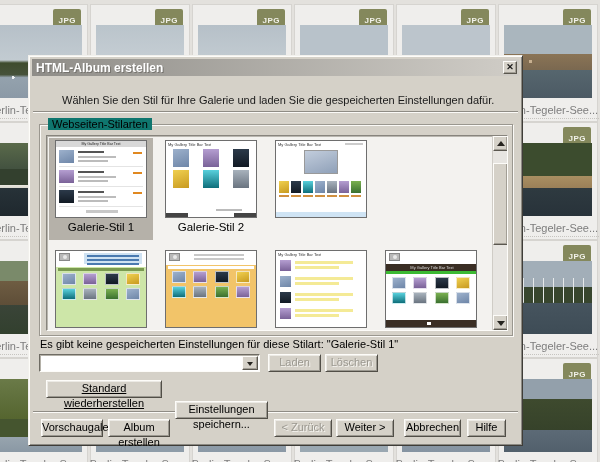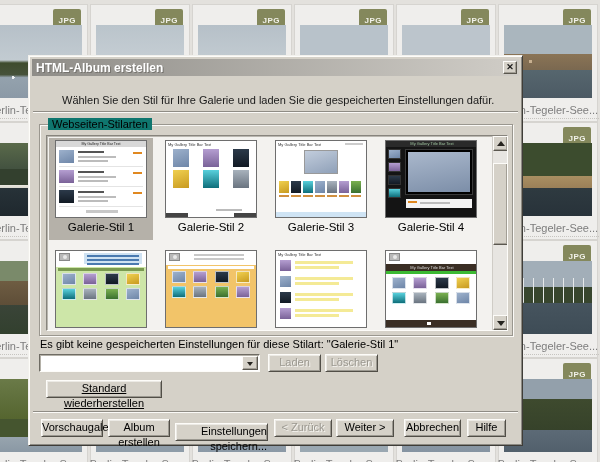--- a/index.html
+++ b/index.html
@@ -184,21 +184,21 @@
   .btn { position:absolute; height:18px; background:#d5d1c8; border:1px solid;
          border-color:#fdfcf9 #514e47 #514e47 #fdfcf9; box-shadow:inset 1px 1px 0 #eceae5, inset -1px -1px 0 #9b9890;
          font-family:"Liberation Sans",sans-serif; font-size:11px; color:#000; text-align:center;
          line-height:15px; cursor:default; }
   .btn.disabled { color:#9b9890; text-shadow:1px 1px 0 #f5f4f0; }
   #btn-load   { left:239px; top:298px; width:53px; }
   #btn-delete { left:296px; top:298px; width:53px; }
   #btn-restore{ left:17px;  top:324px; width:116px;text-decoration:underline; }
   #btn-previewgal { left:12px;  top:363px; width:62px; }
   #btn-create     { left:79px;  top:363px; width:62px; }
-  #btn-saveset    { left:146px; top:367px; width:93px;text-align:right; }
+  #btn-saveset    { left:146px; top:345px; width:93px; }
   #btn-back       { left:245px; top:363px; width:58px; }
   #btn-next       { left:307px; top:363px; width:58px; }
   #btn-cancel     { left:375px; top:363px; width:57px; }
   #btn-help       { left:438px; top:363px; width:39px; }
 </style>
 </head>
 <body>
 
 <div id="photo-grid">
     <div class="cell" style="left: -12px; top: 4px;">
@@ -403,42 +403,22 @@
               <i></i>
               <i></i>
               <i></i>
               <i></i>
               <i></i>
               <i></i>
               <i></i>
             </div>
           <div class="pv3-foot"></div>
         </div>
-        <div class="slabel">Galerie-Stil 3</div>
-      </div>
-
-      <div class="scell" style="left:332px;top:2px;">
-        <div class="pv pv4">
-          <div class="pv4-bar">
-              <span class="tiny">My Gallery Title Bar Text</span>
-            </div>
-          <div class="pv4-rail">
-              <i class="mi img-a"></i>
-              <i class="mi img-b"></i>
-              <i class="mi img-c"></i>
-              <i class="mi img-e"></i>
-            </div>
-          <div class="pv4-img"></div>
-          <div class="pv4-cap">
-              <i class="stars"></i>
-              <i class="ln"></i>
-            </div>
-        </div>
-        <div class="slabel">Galerie-Stil 4</div>
-      </div>
+      </div>
+
 
       <div class="scell" style="left:2px;top:112px;">
         <div class="pv pv5">
           <span class="hdr-ic"></span>
           <div class="pv5-info">
               <i></i>
               <i></i>
               <i></i>
             </div>
           <div class="pv5-body">

